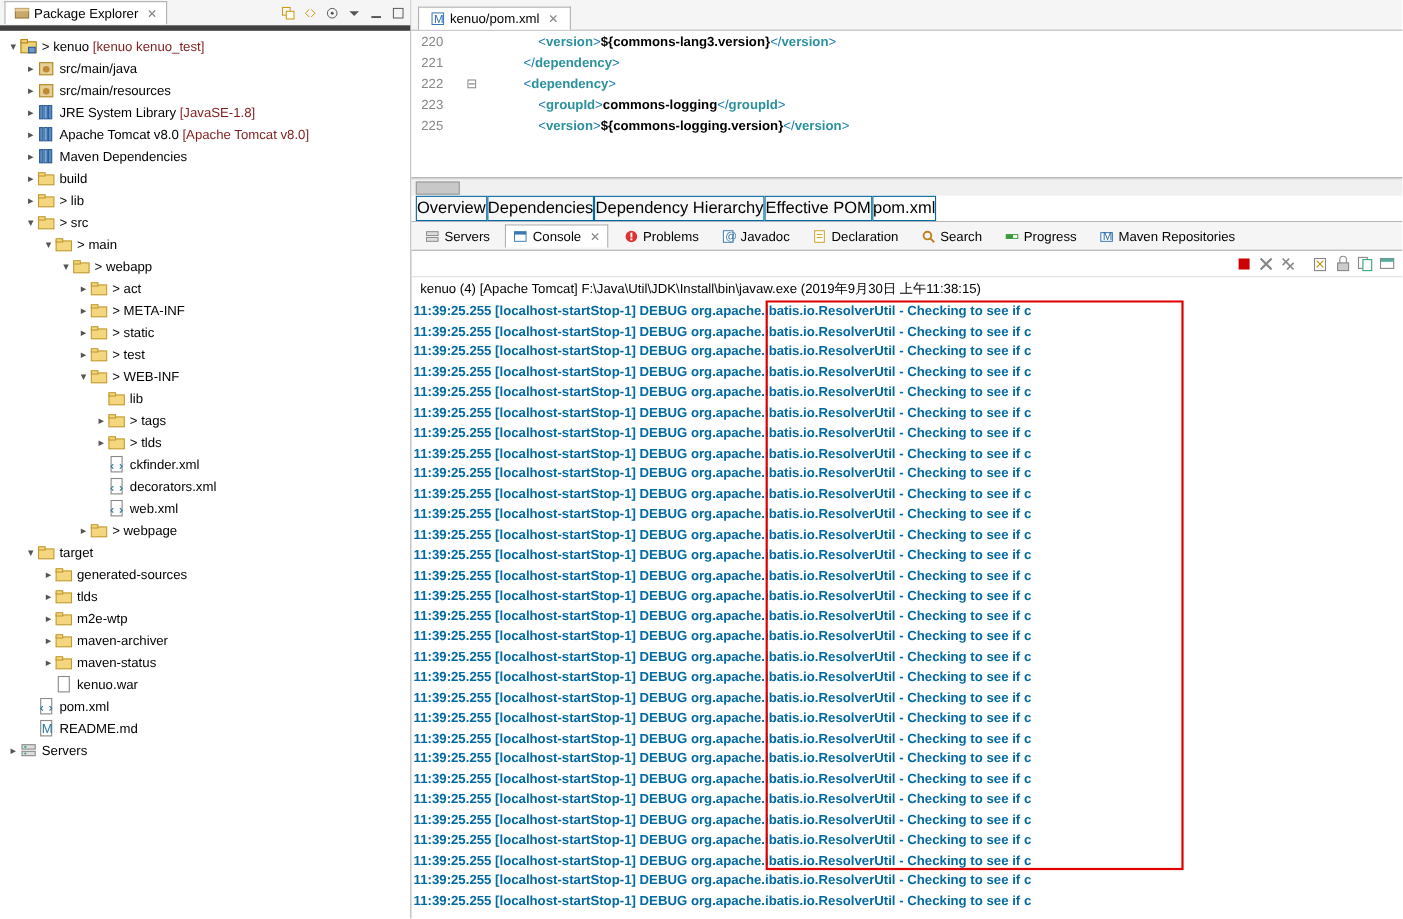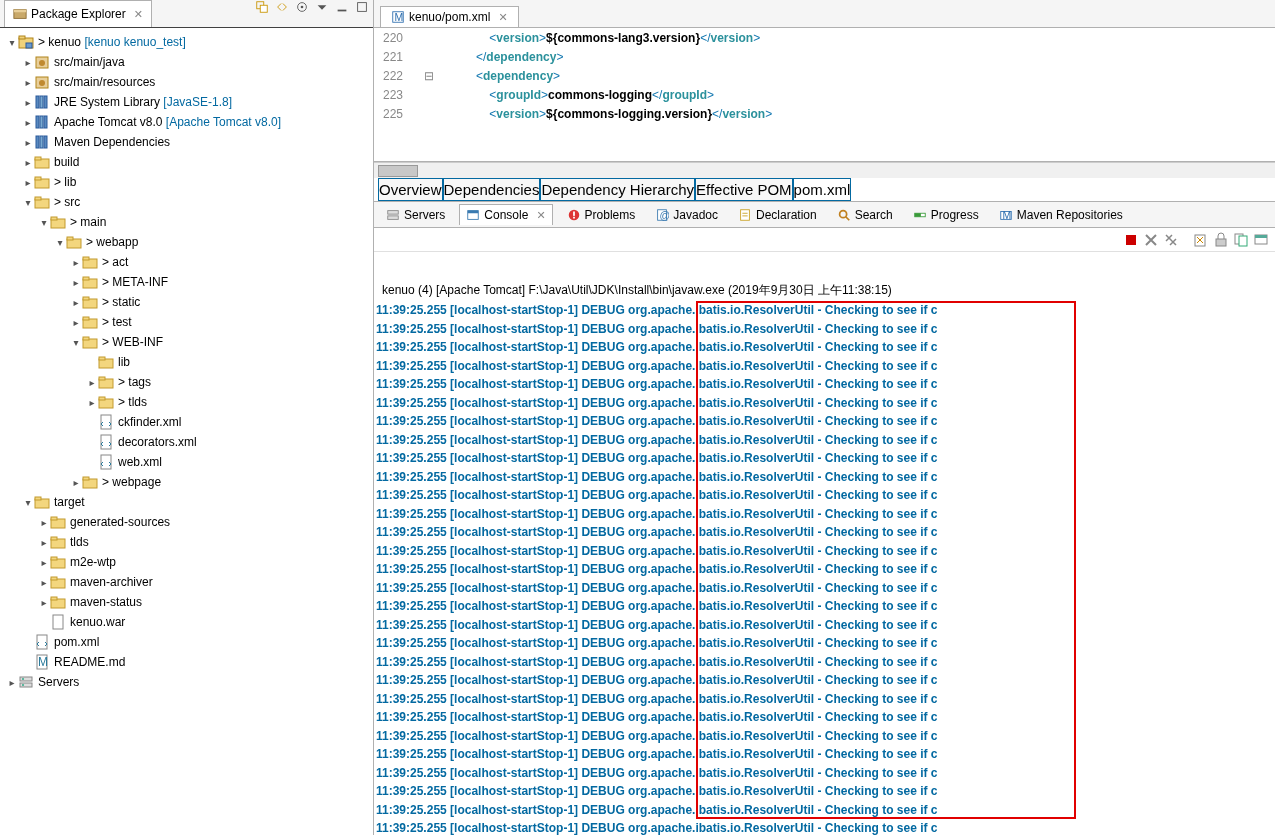--- a/index.html
+++ b/index.html
@@ -1,32 +1,32 @@
 <!DOCTYPE html>
 <html><head>
 <meta charset="utf-8">
 <style>
 * { box-sizing: border-box; margin: 0; padding: 0; font-family: "Segoe UI", Tahoma, sans-serif; font-size: 12px; }
 body { background: #fff; width: 1275px; height: 835px; overflow: hidden; color: #000; display:flex; }
 .left-panel { width: 374px; height: 100%; border-right: 1px solid #b0b0b0; display:flex; flex-direction:column; }
 .right-panel { flex:1; height:100%; display:flex; flex-direction:column; }
 
-.view-tabbar { height: 28px; border-bottom: 1px solid #404040; display:flex; background:#f5f5f5; padding:0 4px; }
+.view-tabbar { height: 28px; border-bottom: 5px solid #404040; display:flex; align-items:center; background:#f5f5f5; padding:0 4px; }
 .view-tab { background:#fff; border:1px solid #b0b0b0; border-bottom:none; padding:3px 8px; display:flex; align-items:center; gap:4px; font-size:12px; }
 .view-toolbar-icons { margin-left:auto; display:flex; gap:6px; }
 .tb-icon { width:14px; height:14px; display:inline-block; }
 
 .tree { flex:1; overflow:auto; padding:4px 0 4px 2px; }
 .tree-row { display:flex; align-items:center; height:20px; white-space:nowrap; cursor:default; }
 .tree-row .twisty { width:12px; text-align:center; color:#555; font-size:10px; display:inline-block;}
 .tree-row .ticon { width:16px; height:16px; display:inline-flex; align-items:center; justify-content:center; margin-right:4px;}
 .tree-row .tlabel { font-size:12px; }
 .ind0{padding-left:4px}.ind1{padding-left:20px}.ind2{padding-left:36px}.ind3{padding-left:52px}.ind4{padding-left:68px}.ind5{padding-left:84px}
 
-.decor-gray { color:#0369a1; }
+.decor-gray { color:#7f1d1d; }
 
 .editor-tabbar { height:28px; border-bottom:1px solid #b0b0b0; display:flex; align-items:flex-end; background:#f5f5f5; padding-left:6px;}
 .editor-tab { background:#fff; border:1px solid #b0b0b0; border-bottom:none; padding:3px 10px; display:flex; align-items:center; gap:4px;}
 .editor-area { height:134px; border-bottom:1px solid #b0b0b0; overflow:auto; background:#fff; position:relative;}
 .code-line { display:flex; align-items:center; height:19px; font-family: Consolas, monospace; font-size:13px;}
 .lineno { width:48px; text-align:center; padding-right:10px; color:#888; }
 .gutter-fold { width:14px; color:#888; text-align:center; }
 .code { white-space:pre; }
 .tag-blue { color:#1277b0; }
 .tag-teal { color:#2b919c; font-weight:bold;}
@@ -36,21 +36,21 @@
 .bot-tab { border:1px solid #0369a1; background:#f7f7f7; padding:2px 0; margin-top:-1px; font-size:15px;}
 .bot-tab.sel { background:#fff;}
 
 .views-tabbar { height:26px; border-bottom:1px solid #b0b0b0; display:flex; align-items:center; background:#f5f5f5; padding:0 6px; gap:8px;}
 .view-item { display:flex; align-items:center; gap:4px; padding:3px 6px; font-size:12px;}
 .view-item.sel { background:#fff; border:1px solid #b0b0b0; border-bottom:none; }
 
 .console-toolbar { height:24px; display:flex; align-items:center; justify-content:flex-end; gap:4px; padding:0 6px; border-bottom:1px solid #e0e0e0;}
 .ct-icon { width:16px; height:16px; display:inline-block;}
 
-.console-title { padding:2px 8px; font-size:12px; color:#000;margin-top:28px; }
+.console-title { padding:2px 8px; font-size:12px; color:#000; }
 .console-body { flex:1; overflow:auto; font-family:Consolas,monospace; font-size:13.5px; font-weight:bold; line-height:18.5px; padding:0 0 0 2px; position:relative;}
 .console-line { white-space:pre; color:#0369a1;}
 .highlight-box { position:absolute; border:2px solid #e10000; pointer-events:none; }
 
 svg { display:block; }
 .scrollbar-h { height:16px; background:#f0f0f0; border-top:1px solid #ccc; display:flex; align-items:center;}
 .scrollbar-h .thumb{ height:12px; width:40px; background:#c8c8c8; margin-left:4px; border:1px solid #999;}
 </style>
 </head>
 <body>

